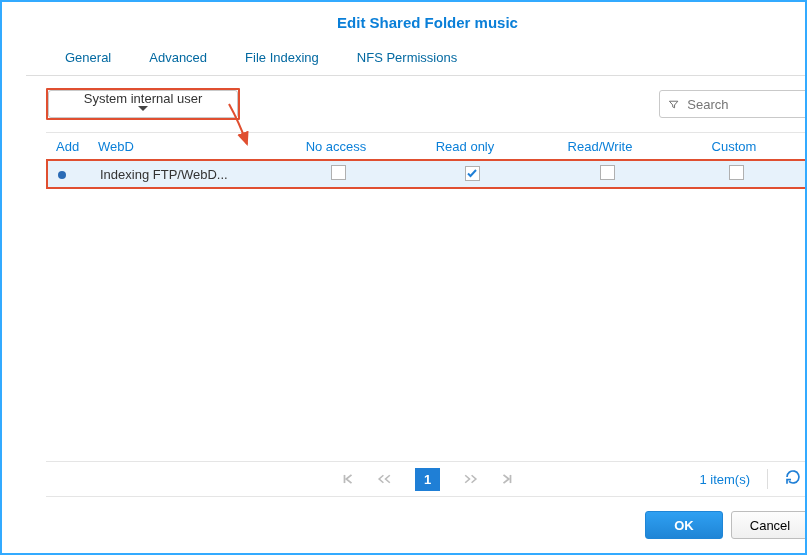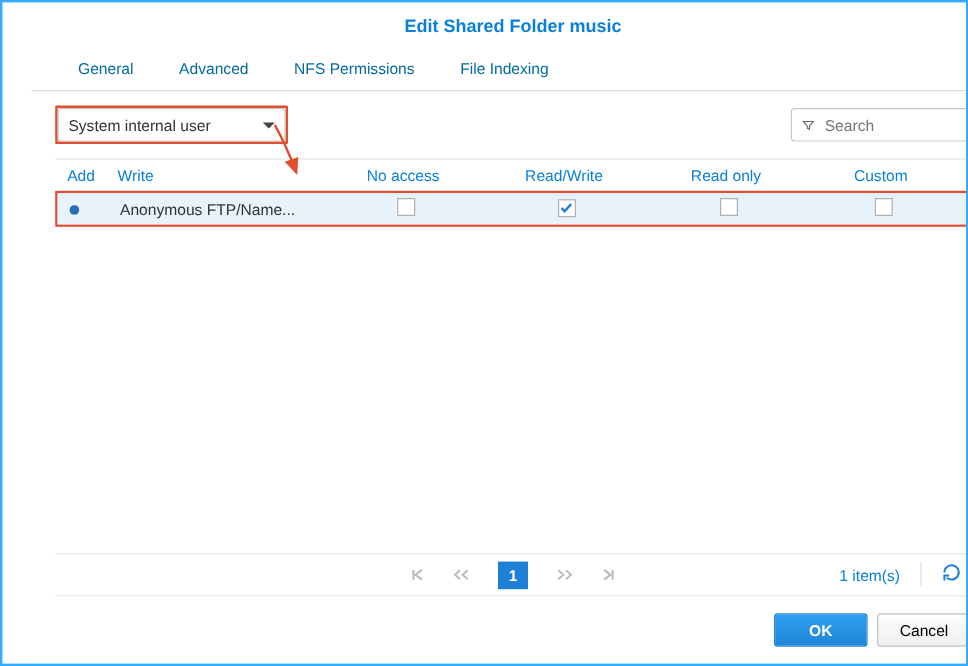--- a/index.html
+++ b/index.html
@@ -63,28 +63,29 @@
     padding: 12px 20px 12px 20px;
   }
   .select-wrap {
     border: 2px solid #e04f30;
     padding: 0;
     border-radius: 1px;
   }
   .select {
     display: flex;
     align-items: center;
-    justify-content: space-between;
+    justify-content: flex-start;
     width: 190px;
     height: 28px;
     border: 1px solid #c9c9c9;
     border-radius: 3px;
     padding: 0 8px;
     background: #fff;
     cursor: pointer;
+    flex-direction: column;
   }
   .caret-down {
     width: 0; height: 0;
     border-left: 5px solid transparent;
     border-right: 5px solid transparent;
     border-top: 5px solid #444;
   }
   .search {
     display: flex;
     align-items: center;
@@ -217,53 +218,53 @@
 </head>
 <body>
 
 <div class="inner">
 
   <div class="title">Edit Shared Folder music</div>
 
   <div class="tabs">
     <div class="tab">General</div>
     <div class="tab">Advanced</div>
+    <div class="tab">File Indexing</div>
     <div class="tab">NFS Permissions</div>
-    <div class="tab">File Indexing</div>
   </div>
 
   <div class="controls">
     <div class="select-wrap">
       <div class="select">
         <span>System internal user</span>
         <span class="caret-down"></span>
       </div>
     </div>
     <div class="search">
       <svg width="13" height="13" viewBox="0 0 24 24" fill="none" stroke="#666" stroke-width="2">
           <path d="M3 5h18l-7 8v6l-4-2v-4z"></path>
         </svg>
       <input type="text" placeholder="Search" style="">
     </div>
   </div>
 
   <div class="table-area">
     <div class="thead">
       <div class="th col-add">Add</div>
-      <div class="th col-name">Write</div>
+      <div class="th col-name">WebD</div>
       <div class="th col-noacc">No access</div>
+      <div class="th col-ro">Read only</div>
       <div class="th col-rw">Read/Write</div>
-      <div class="th col-ro">Read only</div>
       <div class="th col-cust">Custom</div>
     </div>
 
     <div class="row-wrap">
       <div class="trow">
         <div class="td col-add"><span class="dot"></span></div>
-        <div class="td col-name">Anonymous FTP/Name...</div>
+        <div class="td col-name">Indexing FTP/WebD...</div>
         <div class="td col-noacc"><span class="chk"></span></div>
         <div class="td col-rw"><span class="chk checked">
               <svg width="12" height="12" viewBox="0 0 24 24" fill="none" stroke="#1f7fd6" stroke-width="4">
                 <polyline points="4 13 9 18 20 6"></polyline>
               </svg>
             </span></div>
         <div class="td col-ro"><span class="chk"></span></div>
         <div class="td col-cust"><span class="chk"></span></div>
       </div>
     </div>

